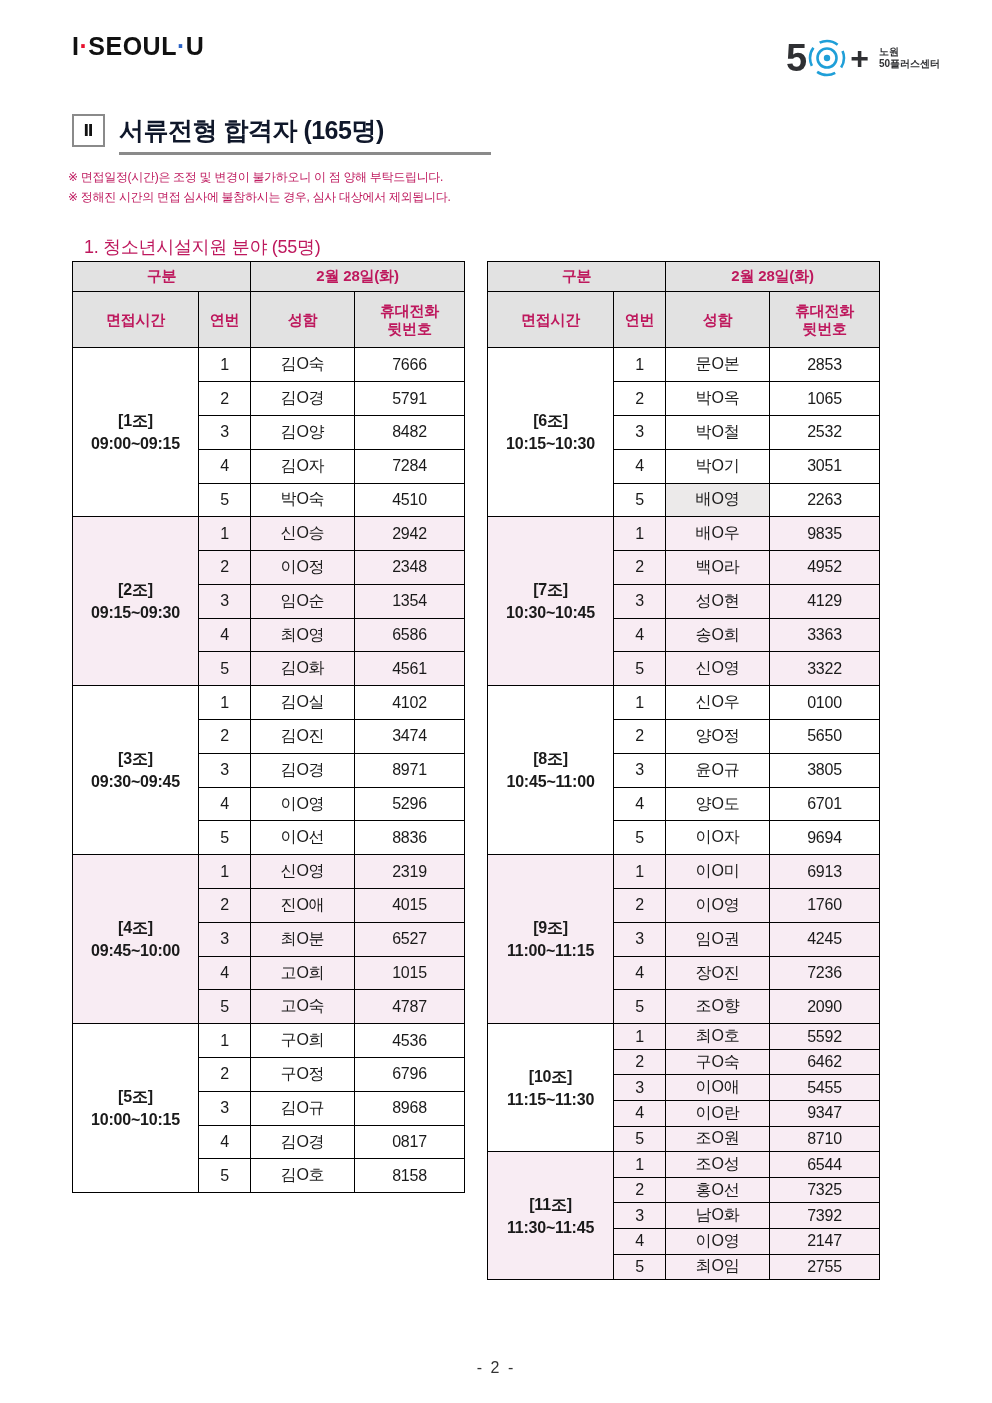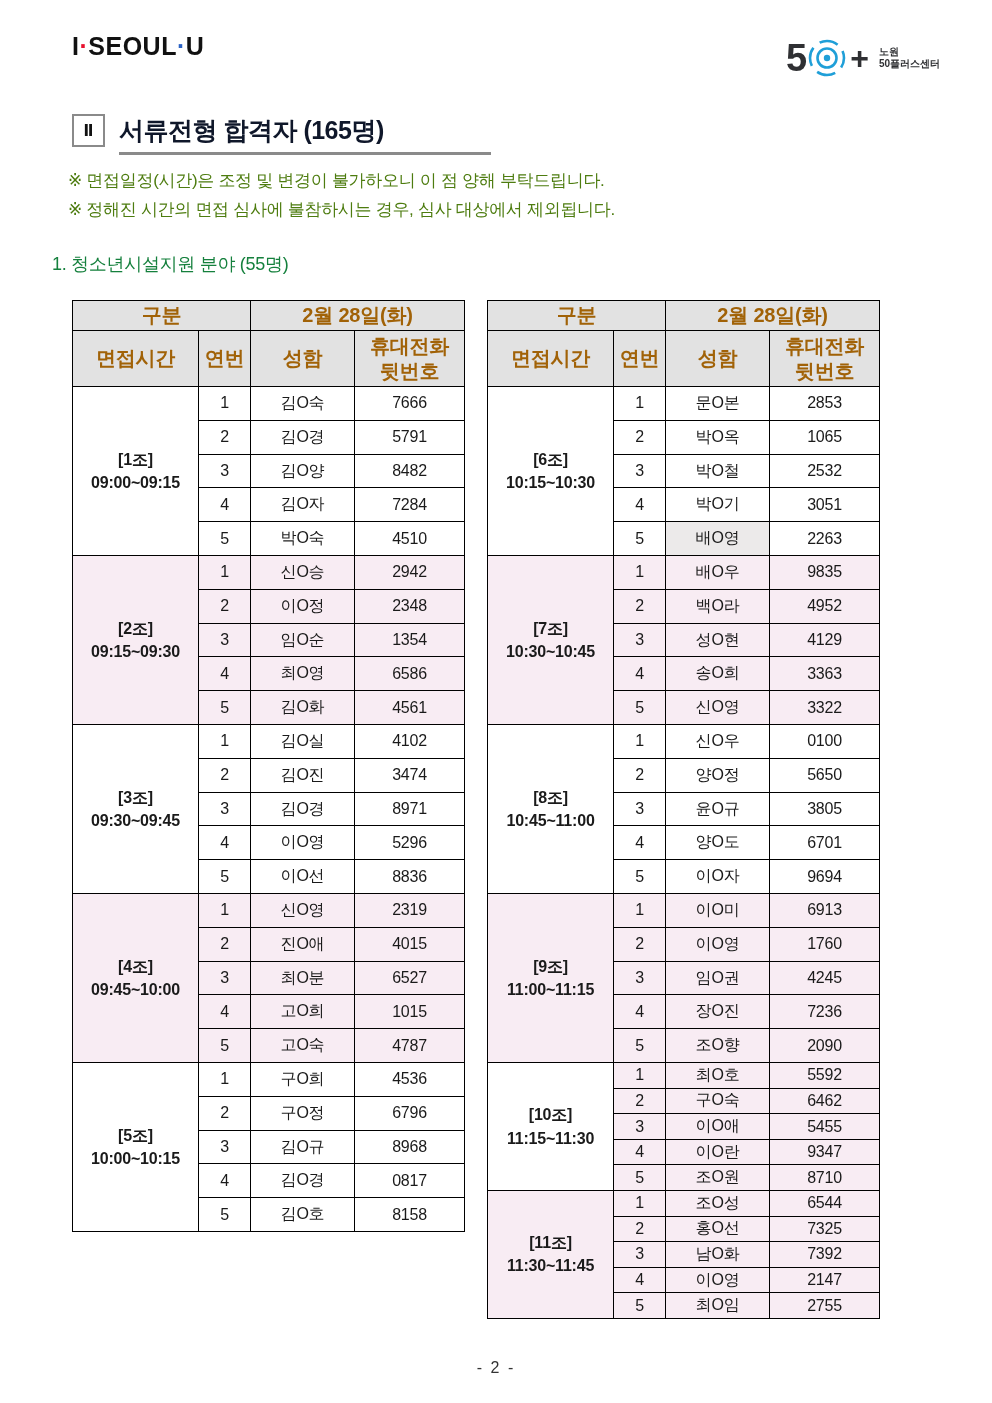--- a/index.html
+++ b/index.html
@@ -105,33 +105,33 @@
     width: 372px;
     height: 3px;
     background: #8a8a8a;
   }
 
   .notices {
     margin: 12px 0 0 0;
     padding: 0 0 0 68px;
   }
   .notice-line {
-    font-size: 17px;
-    color: #4d7c0f;
+    font-size: 12px;
+    color: #be185d;
     line-height: 1.68;
     white-space: nowrap;
     letter-spacing: -0.3px;
   }
 
   
   .section-heading {
-    margin: 28px 0 24px 0;
-    padding: 0 0 0 52px;
+    margin: 28px 0 2px 0;
+    padding: 0 0 0 84px;
     font-size: 18px;
-    color: #15803d;
+    color: #be185d;
     letter-spacing: -0.3px;
   }
 
   
   .tables-wrap {
     position: relative;
     padding: 0 0 0 72px;
     display: flex;
     gap: 22px;
     align-items: flex-start;
@@ -150,22 +150,22 @@
     text-align: center;
     vertical-align: middle;
     font-size: 16px;
     color: #1a1a1a;
     padding: 0 2px;
     letter-spacing: -0.2px;
   }
   table.sched thead th {
     background: #e2e2e2;
     font-weight: bold;
-    color: #a16207;
-    font-size: 20px;
+    color: #be185d;
+    font-size: 15px;
     margin-left: 30px;
   }
   .th-gubun   { height: 30px; }
   .th-date    { height: 30px; }
   .th-sub     { height: 56px; line-height: 1.22; }
 
   col.c-time { width: 126px; }
   col.c-no   { width: 52px; }
   col.c-name { width: 104px; }
   col.c-tel  { width: 110px; }

